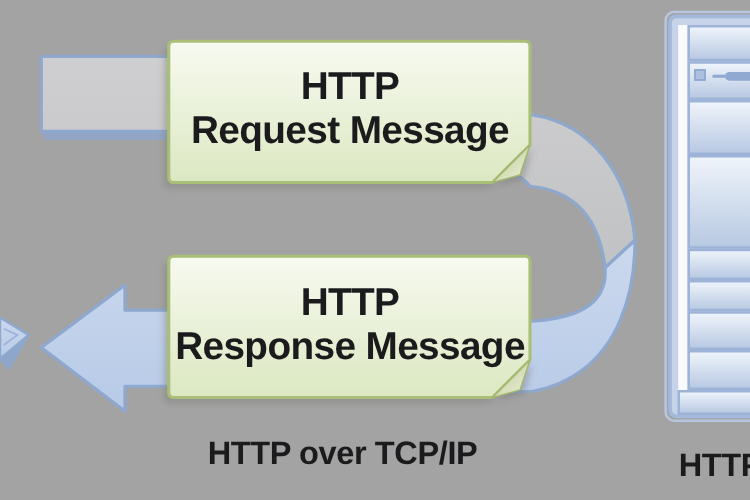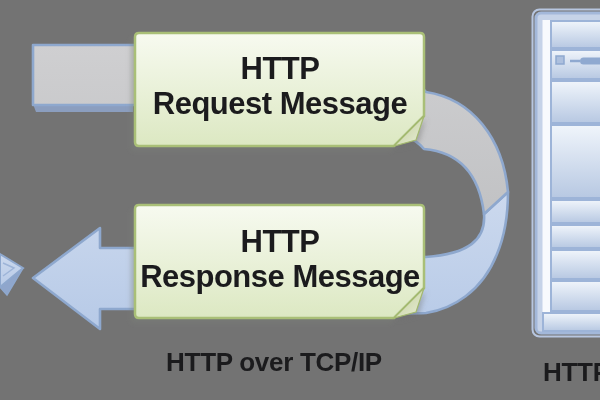--- a/index.html
+++ b/index.html
@@ -6,21 +6,21 @@
     margin: 0;
     padding: 0;
     background: #ffffff;
     font-family: "Liberation Sans", sans-serif;
   }
   #canvas {
     position: relative;
     width: 600px;
     height: 400px;
     overflow: hidden;
-    background: #737373;
+    background: #a3a3a3;
   }
   svg { display: block; }
   text {
     font-family: "Liberation Sans", "DejaVu Sans", sans-serif;
   }
   .box-label {
     font-weight: 700;
     font-size: 31px;
     letter-spacing: -0.5px;
   }

